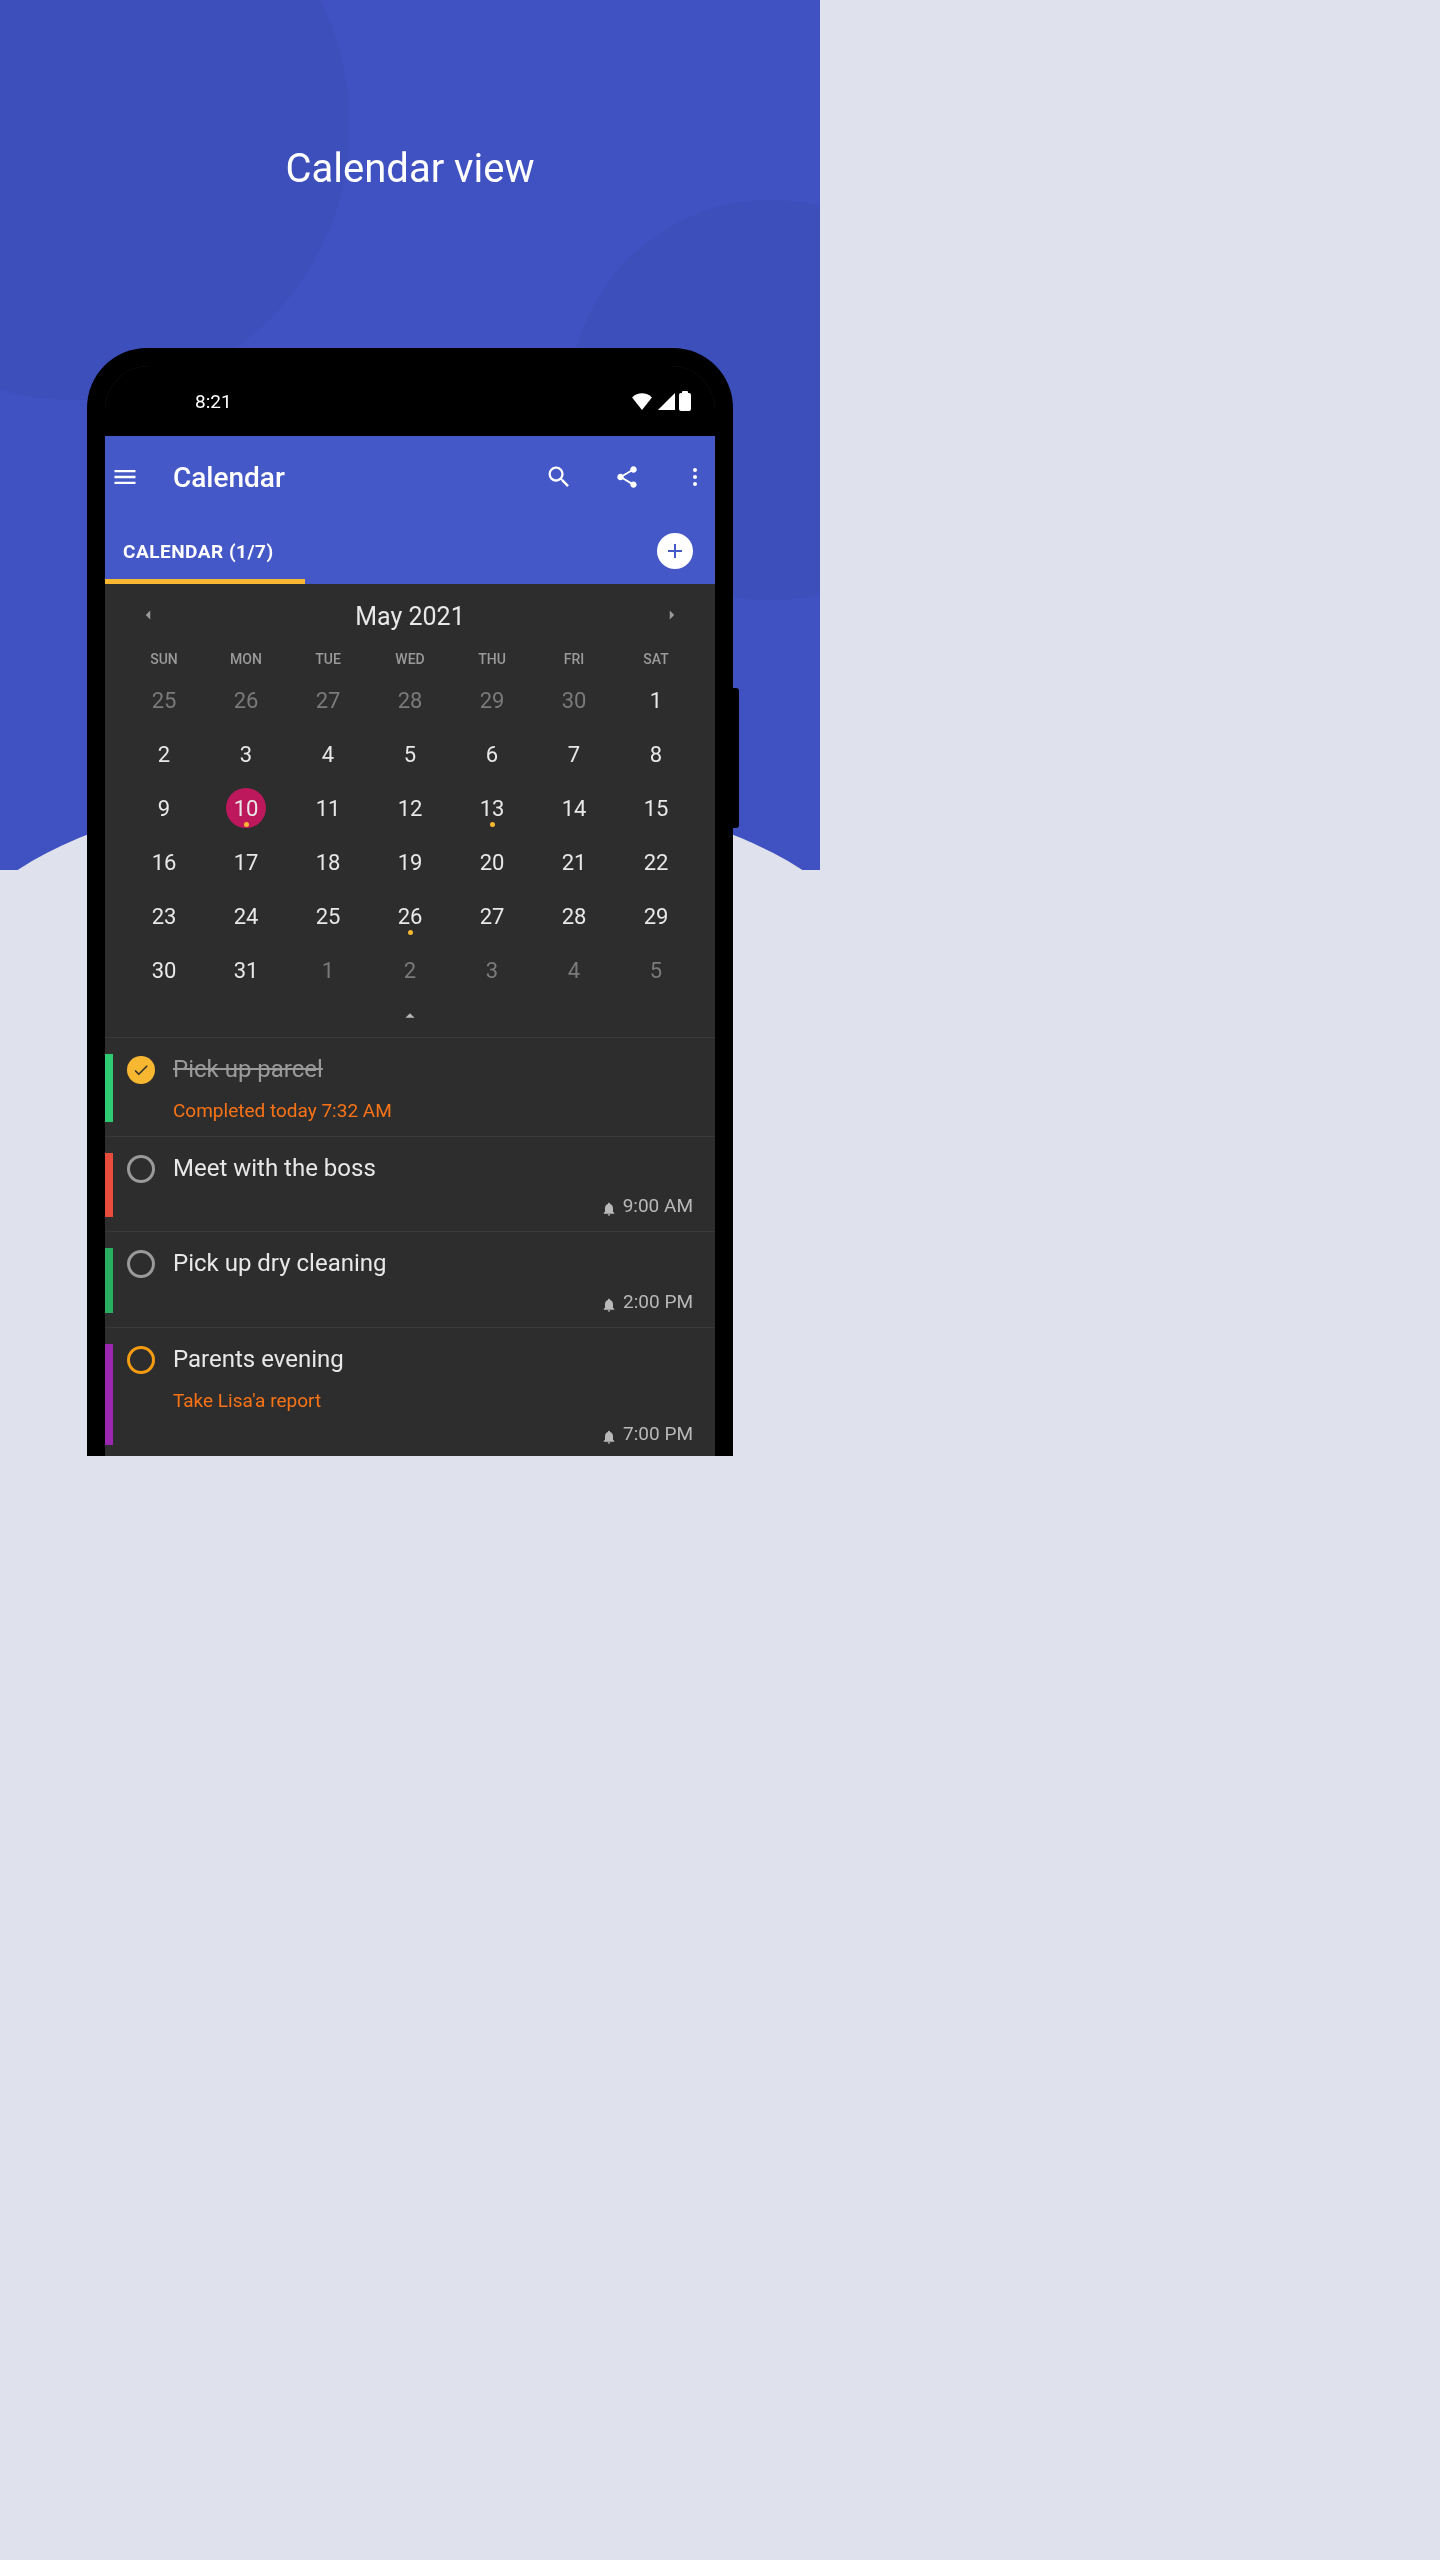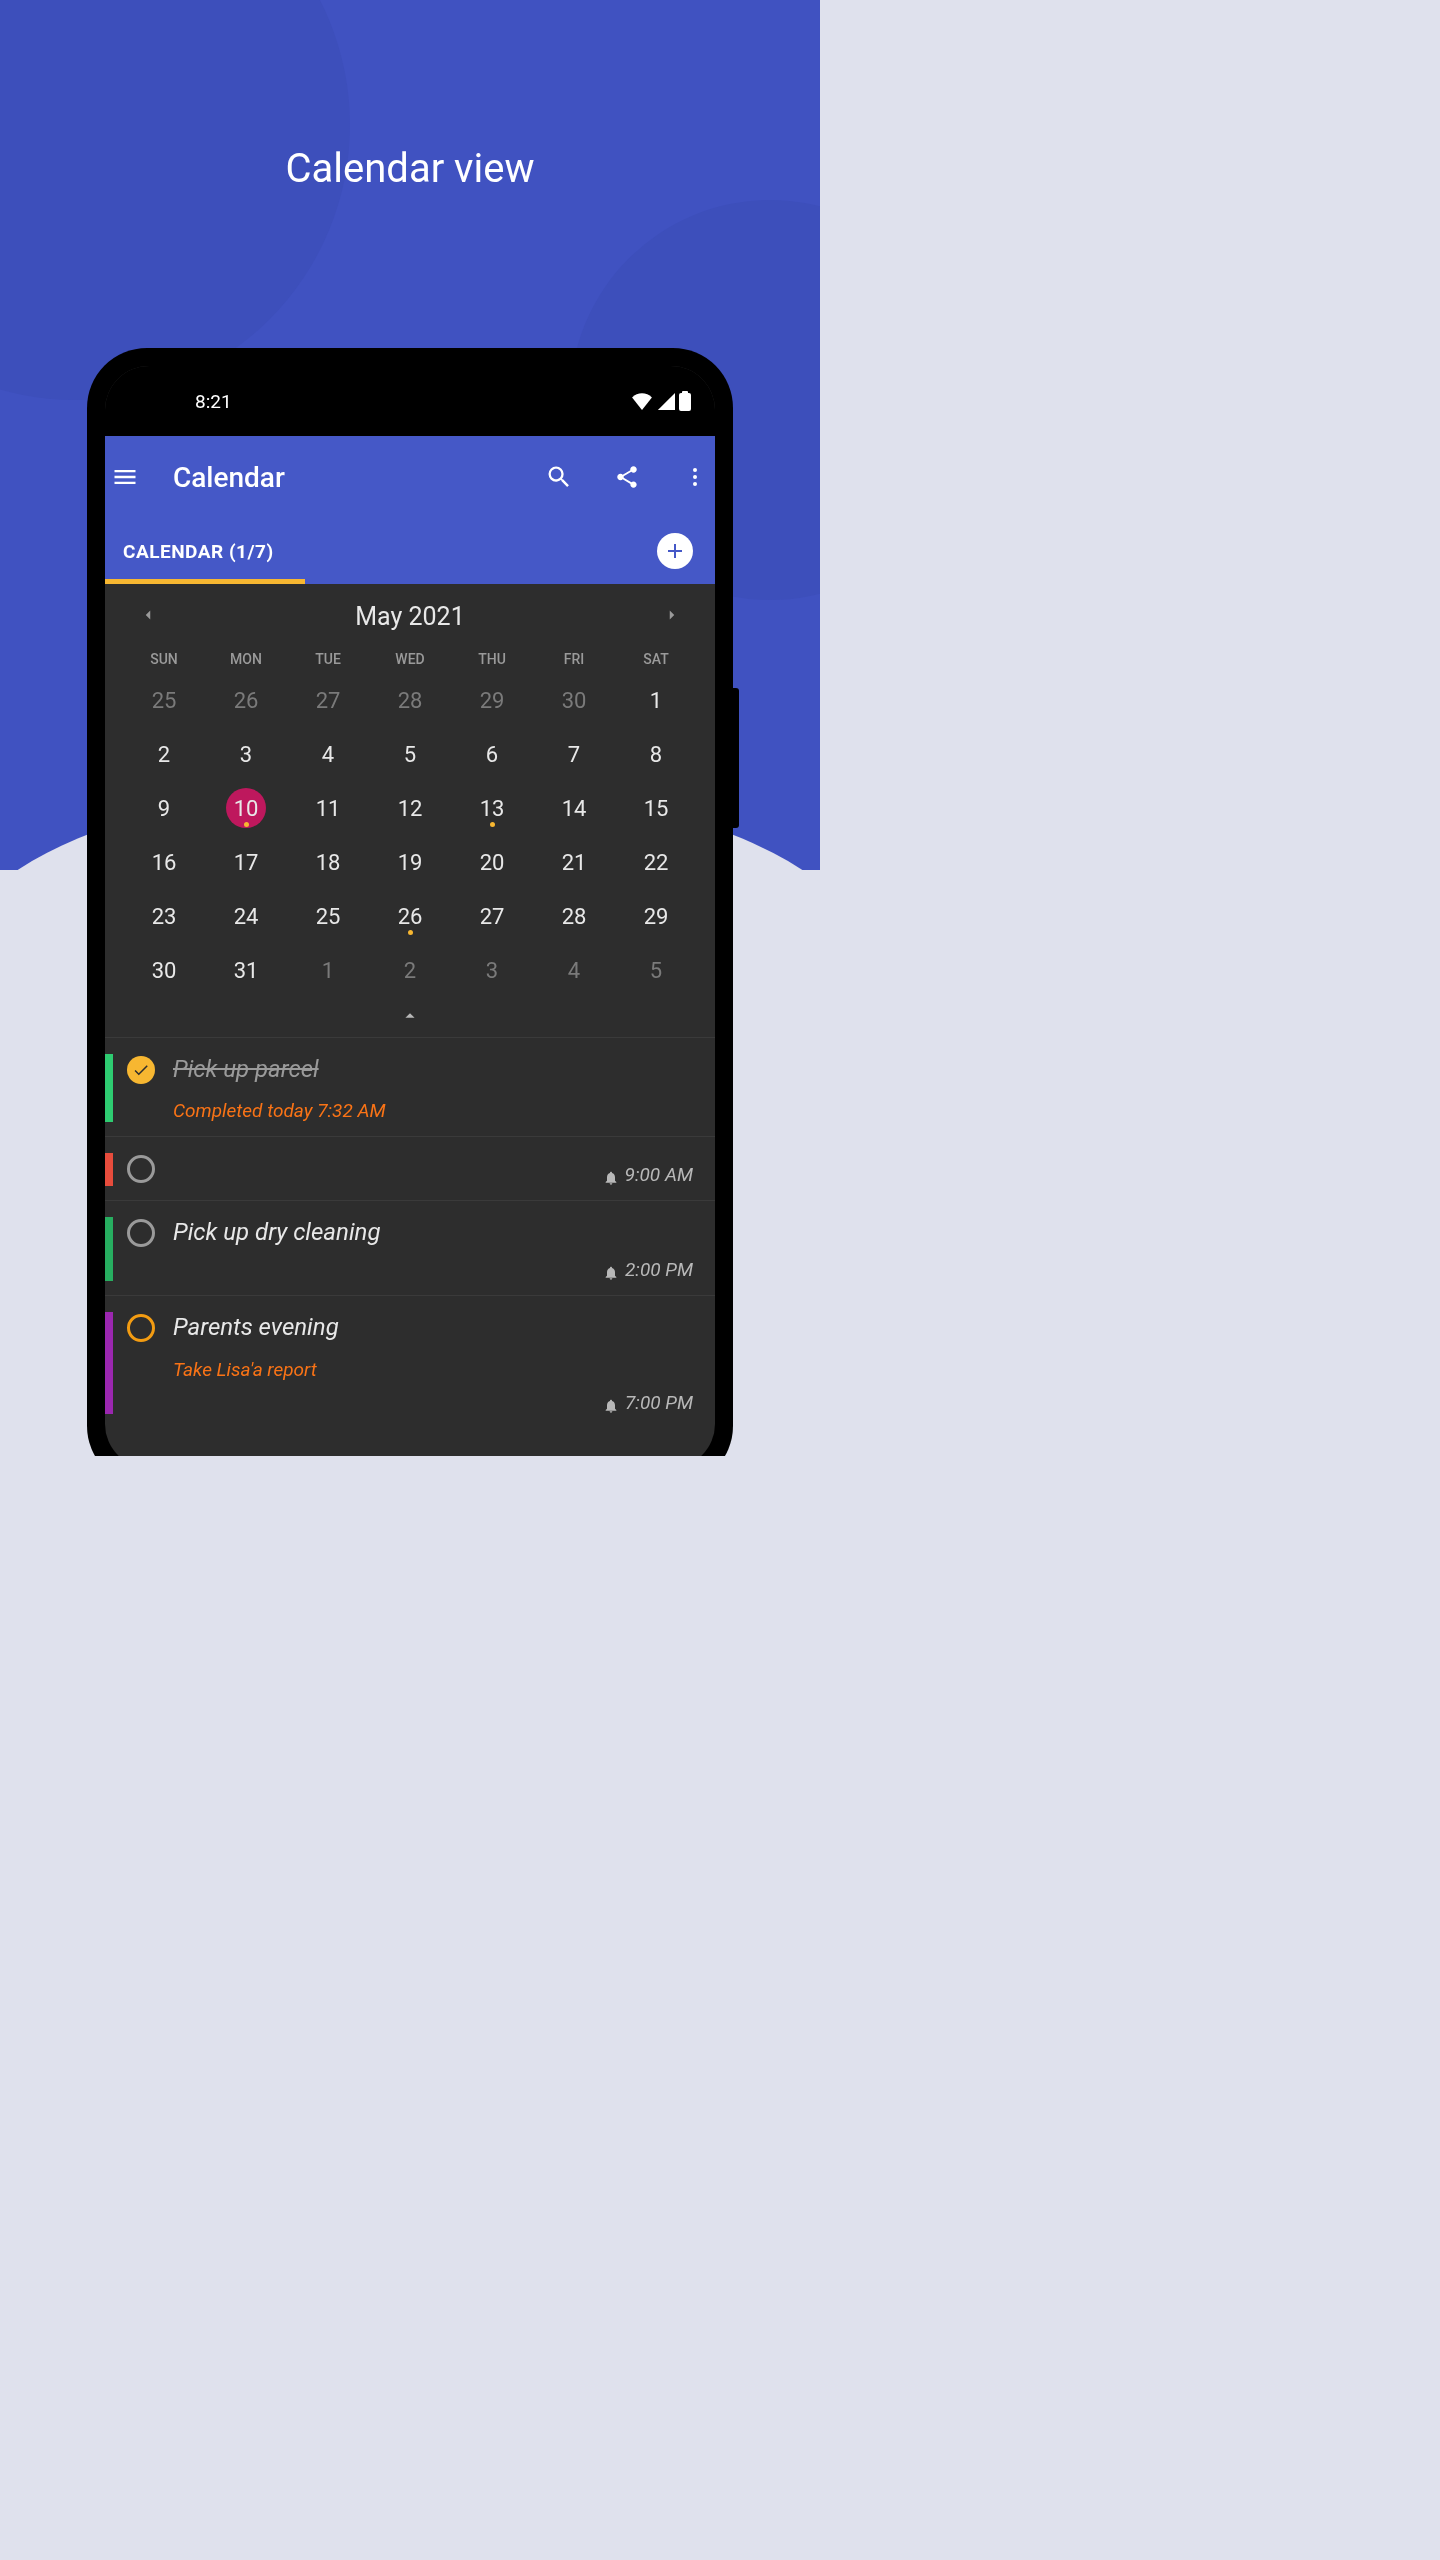--- a/index.html
+++ b/index.html
@@ -250,21 +250,21 @@
   border-radius: 50%;
   margin-top: 2px;
   margin-right: 18px;
   flex-shrink: 0;
   cursor: pointer;
   display: flex; align-items: center; justify-content: center;
 }
 .task-check.open { border: 3px solid #9a9a9a; }
 .task-check.open.orange { border-color: #f39c12; }
 .task-check.done { background: #f7b731; }
-.task-body { flex: 1; min-width: 0; font-style: italic; }
+.task-body { flex: 1; min-width: 0; }
 .task-title {
   color: #e8e8e8;
   font-size: 24px;
   line-height: 1.3;
 }
 .task-title.struck {
   color: #9a9a9a;
   text-decoration: line-through;
 }
 .task-sub {
@@ -516,20 +516,21 @@
           </div>
           <div class="task-body">
             <div class="task-title struck">Pick up parcel</div>
             <div class="task-sub">Completed today 7:32 AM</div>
           </div>
         </div>
         <div class="task">
           <div class="task-color" style="background: rgb(231, 76, 60);"></div>
           <div class="task-check open"></div>
           <div class="task-body">
+            <div class="task-title">Meet with the boss</div>
             <div class="task-meta-row">
               <svg width="16" height="16" viewBox="0 0 24 24" fill="#b8b8b8">
                 <path d="M12 22c1.1 0 2-.9 2-2h-4c0 1.1.9 2 2 2zm6-6v-5c0-3.07-1.63-5.64-4.5-6.32V4c0-.83-.67-1.5-1.5-1.5S10.5 3.17 10.5 4v.68C7.64 5.36 6 7.92 6 11v5l-2 2v1h16v-1l-2-2z"></path>
               </svg>
               <span>9:00 AM</span>
             </div>
           </div>
         </div>
         <div class="task">
           <div class="task-color" style="background: rgb(39, 174, 96);"></div>

